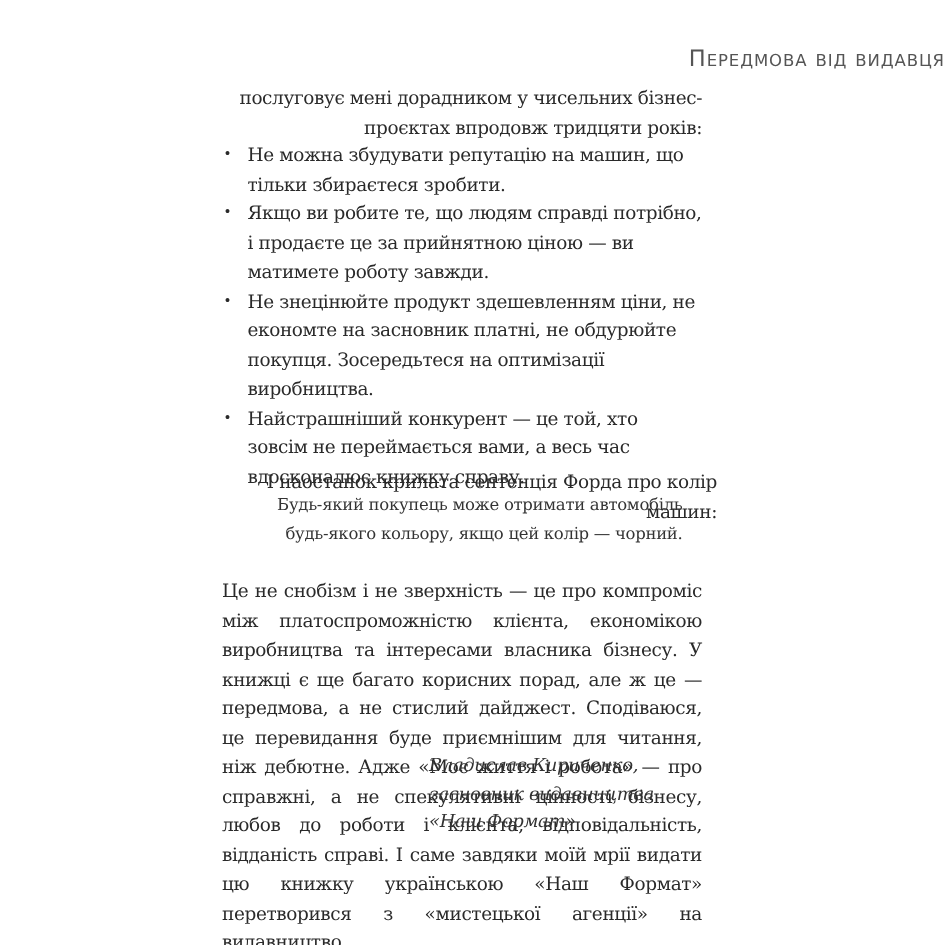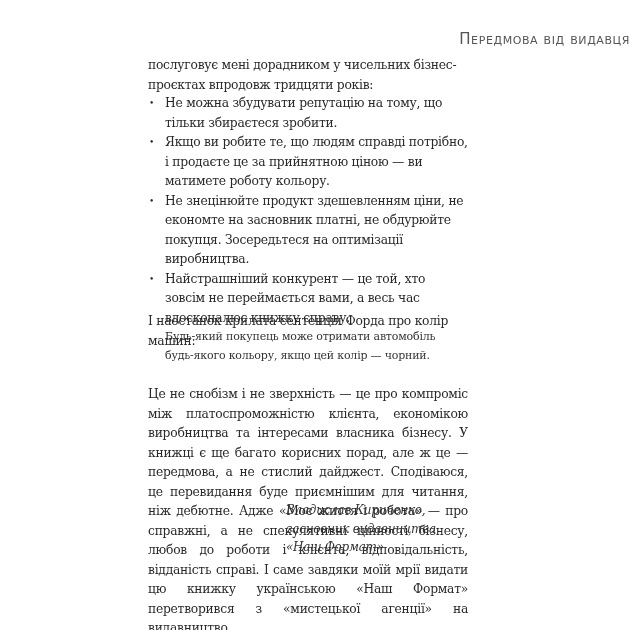--- a/index.html
+++ b/index.html
@@ -3,41 +3,41 @@
 <meta charset="utf-8">
 <style>
   html, body { margin:0; padding:0; }
   body { width:630px; height:630px; background:#ffffff; position:relative; overflow:hidden;
          font-family:"DejaVu Serif", "Liberation Serif", serif; color:#2a2a2a; }
   .page { position:absolute; left:148px; top:0; width:320px; }
   .running-head { position:absolute; top:30px; left:0; width:630px; text-align:right;
          font-family:"DejaVu Sans", "Liberation Sans", sans-serif; font-size:15px; letter-spacing:0.6px;
          color:#555; font-variant:small-caps; }
   .body-text { font-size:12.3px; line-height:19.5px; letter-spacing:-0.25px; }
-  p { margin:0; }
+  p { margin:0;text-align:right; }
   .p-intro { position:absolute; top:56px; left:0; width:320px; }
   ul.bullets { position:absolute; top:94px; left:0; width:320px; margin:0; padding:0; list-style:none; }
   ul.bullets li { position:relative; padding-left:17px; }
   ul.bullets li::before { content:"•"; position:absolute; left:1px; top:0; font-size:9px; }
   .p-ford { position:absolute; top:312px; left:0; width:330px; }
   .quote { position:absolute; top:328px; left:17px; width:290px; font-size:11px; line-height:18.5px; letter-spacing:-0.2px; color:#333; }
   .p-main { position:absolute; top:385px; left:0; width:320px; text-align:justify; }
   .signature { position:absolute; top:501px; left:138px; font-style:italic; font-size:12px; line-height:18.5px; color:#333; }
 </style>
 </head>
 <body>
 
 <div class="running-head">Передмова від видавця</div>
 
 <div class="page body-text">
   <p class="p-intro">послуговує мені дорадником у чисельних бізнес-проєктах впродовж тридцяти років:</p>
 
   <ul class="bullets">
-    <li>Не можна збудувати репутацію на тому, що тільки збираєтеся зробити.</li>
-    <li>Якщо ви робите те, що людям справді потрібно, і продаєте це за прийнятною ціною — ви матимете роботу кольору.</li>
+    <li>Не можна збудувати репутацію на машин, що тільки збираєтеся зробити.</li>
+    <li>Якщо ви робите те, що людям справді потрібно, і продаєте це за прийнятною ціною — ви матимете роботу завжди.</li>
     <li>Не знецінюйте продукт здешевленням ціни, не економте на засновник платні, не обдурюйте покупця. Зосередьтеся на оптимізації виробництва.</li>
     <li>Найстрашніший конкурент — це той, хто зовсім не переймається вами, а весь час вдосконалює книжку справу.</li>
   </ul>
 
   <p class="p-ford">І наостанок крилата сентенція Форда про колір машин:</p>
 
   <p class="quote">Будь-який покупець може отримати автомобіль будь-якого кольору, якщо цей колір — чорний.</p>
 
   <p class="p-main">Це не снобізм і не зверхність — це про компроміс між платоспроможністю клієнта, економікою виробництва та інтересами власника бізнесу. У книжці є ще багато корисних порад, але ж це — передмова, а не стислий дайджест. Сподіваюся, це перевидання буде приємнішим для читання, ніж дебютне. Адже «Моє життя і робота» — про справжні, а не спекулятивні цінності бізнесу, любов до роботи і клієнта, відповідальність, відданість справі. І саме завдяки моїй мрії видати цю книжку українською «Наш Формат» перетворився з «мистецької агенції» на видавництво.</p>
 

